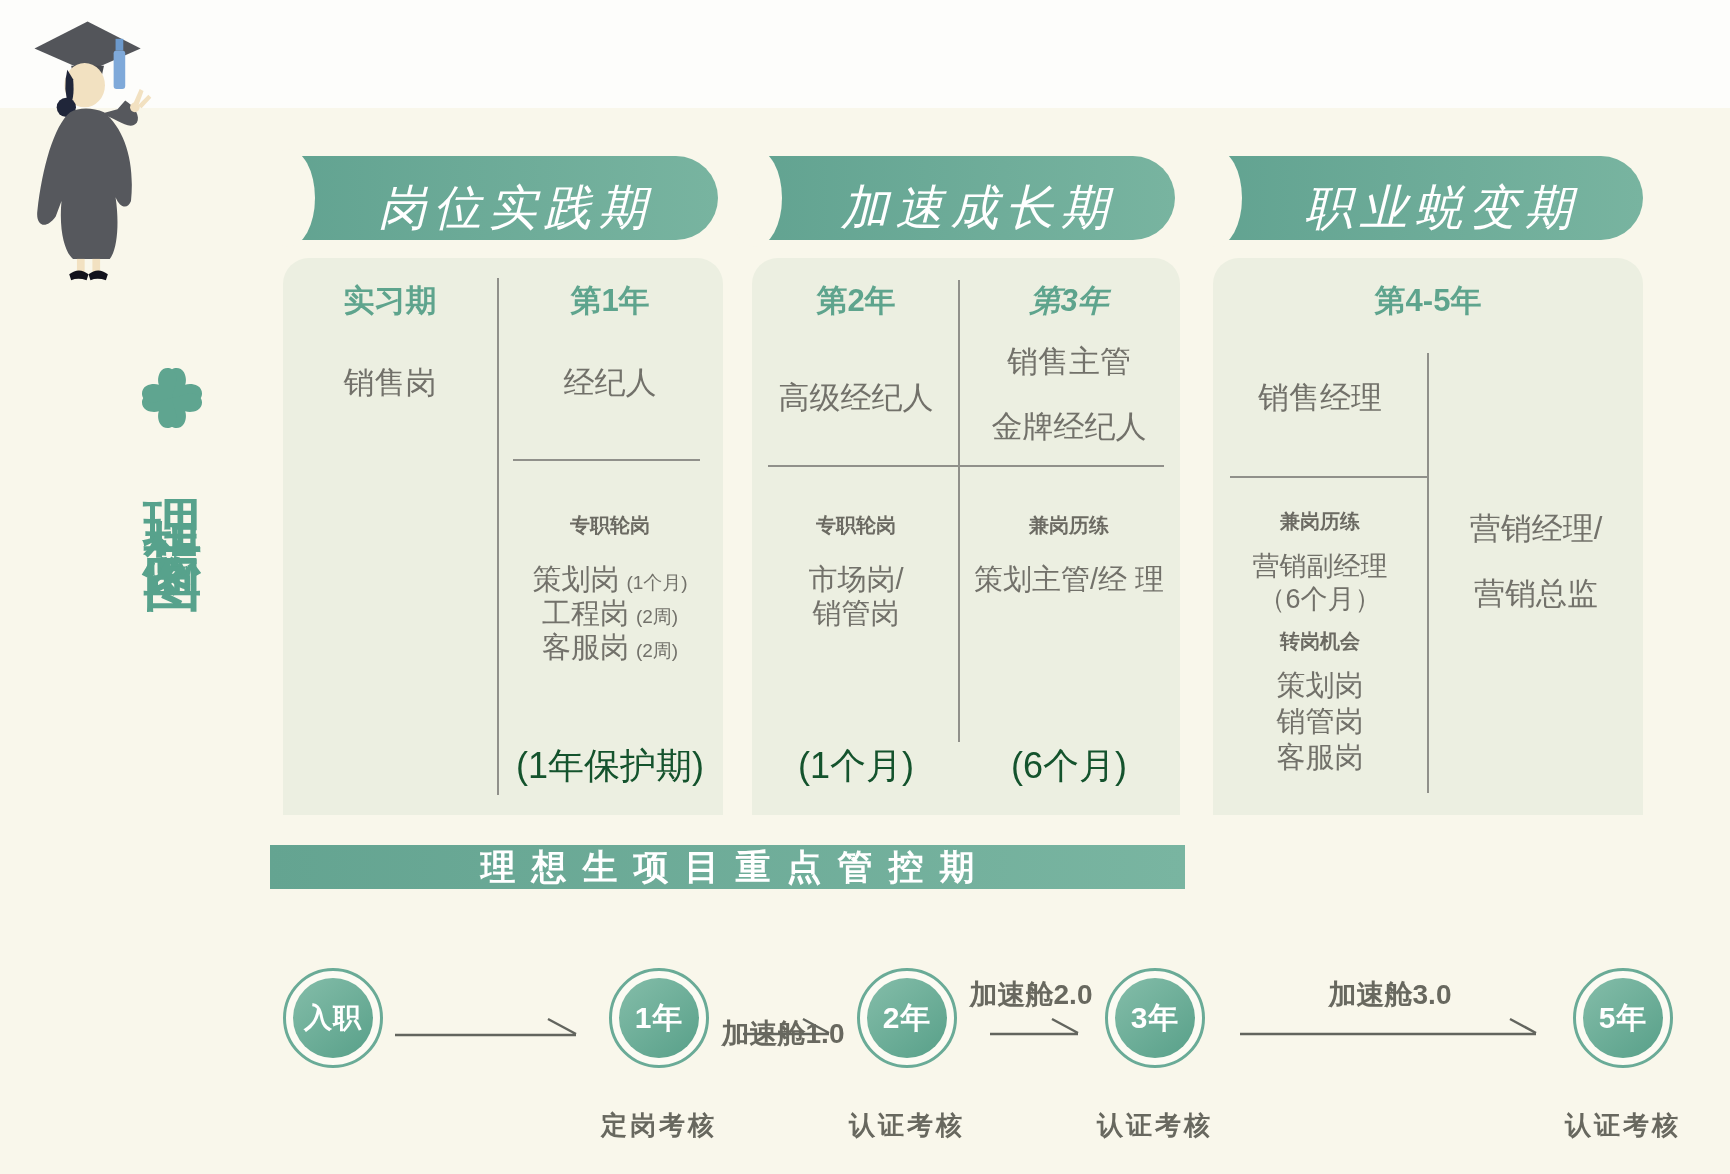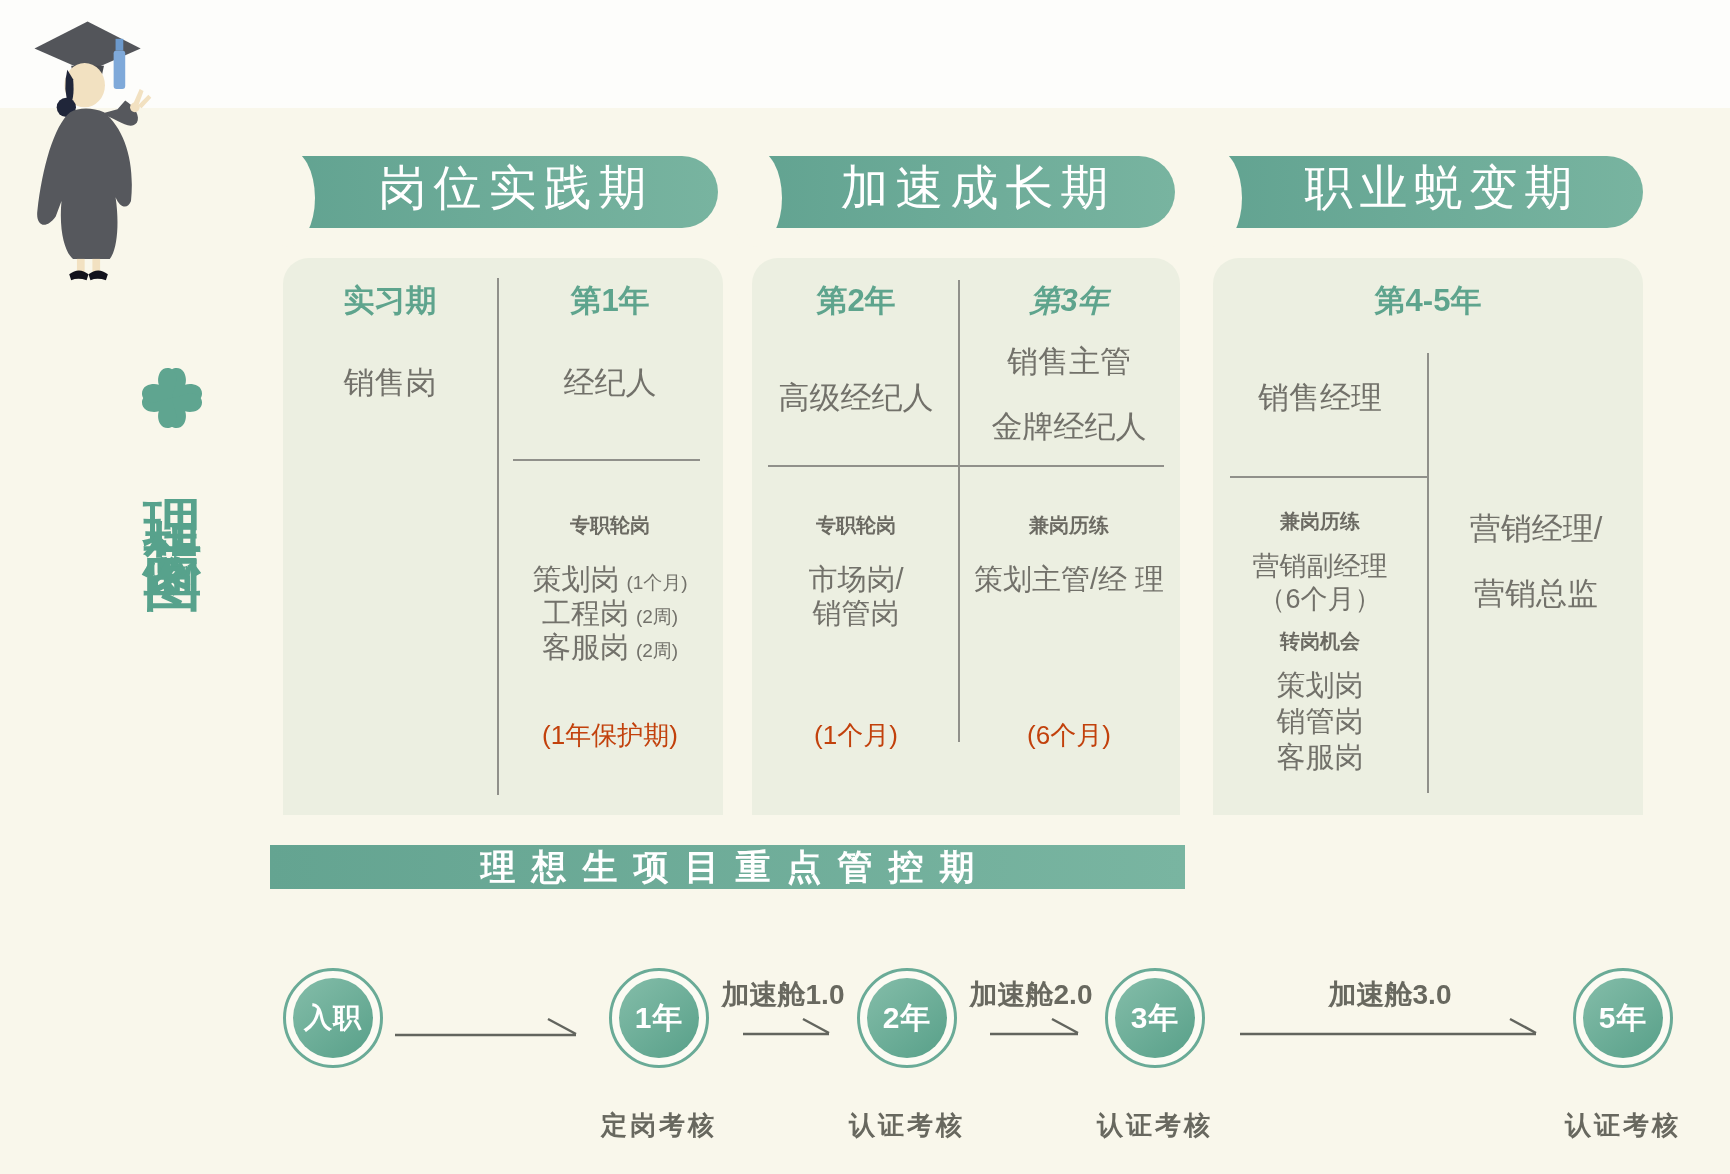--- a/index.html
+++ b/index.html
@@ -15,45 +15,45 @@
   
   .v-title{
     left:138px;top:452px;width:70px;
     writing-mode:vertical-rl;text-orientation:upright;
     font-size:58px;font-weight:bold;color:#57a28c;letter-spacing:20px;
     line-height:70px;
   }
 
   
   .banner{
-    top:156px;height:72px;
+    top:156px;height:84px;
     background:linear-gradient(90deg,#62a391,#78b4a0);
     border-radius:4px 44px 44px 4px;
-    display:flex;align-items:flex-start;justify-content:center;
+    display:flex;align-items:flex-end;justify-content:center;font-style:italic;
   }
   .banner::before{
     content:"";position:absolute;left:-27px;top:-7px;width:54px;height:98px;
     background:#f9f7eb;border-radius:50%;
   }
   .banner-label{
     font-family:"DejaVu Serif","Liberation Serif",serif;
     font-size:48px;color:#ffffff;letter-spacing:7px;padding-left:26px;
   }
 
   
   .panel{top:258px;height:557px;background:#ecefe1;border-radius:26px 26px 0 0;}
 
   .col-header{top:280px;font-size:31px;font-weight:bold;color:#5ea48d;}
   .role{font-size:31px;color:#72716a;}
   .divider-h{height:2px;background:#90908a;}
   .divider-v{width:2px;background:#90908a;}
   .block-title{font-size:20px;font-weight:bold;color:#6b6a62;}
   .item-row{font-size:29px;color:#72716a;}
   .item-suffix{font-size:19px;color:#72716a;margin-left:7px;}
-  .note{font-size:26px;color:#c2410c;}
+  .note{font-size:36px;color:#14532d;margin-top:24px;}
   .small-line{font-size:27px;color:#72716a;}
 
   
   .phase-bar{
     top:845px;height:44px;
     background:linear-gradient(90deg,#64a491,#79b5a1);
     display:flex;align-items:center;justify-content:center;
   }
   .phase-bar-label{
     font-size:35px;font-weight:bold;color:#ffffff;letter-spacing:16px;
@@ -205,21 +205,21 @@
   <div class="abs t-node" style="left:857px;">
     <div class="t-node-inner">2年</div>
   </div>
   <div class="abs t-node" style="left:1105px;">
     <div class="t-node-inner">3年</div>
   </div>
   <div class="abs t-node" style="left:1573px;">
     <div class="t-node-inner">5年</div>
   </div>
 
-  <div class="abs cx t-arrow-label" style="left:783px;">加速舱1.0</div>
+  <div class="abs cx t-arrow-label" style="left:783px;margin-top:39px;">加速舱1.0</div>
   <div class="abs cx t-arrow-label" style="left:1031px;">加速舱2.0</div>
   <div class="abs cx t-arrow-label" style="left:1390px;">加速舱3.0</div>
 
   <div class="abs cx t-sub-label" style="left:659px;">定岗考核</div>
   <div class="abs cx t-sub-label" style="left:907px;">认证考核</div>
   <div class="abs cx t-sub-label" style="left:1155px;">认证考核</div>
   <div class="abs cx t-sub-label" style="left:1623px;">认证考核</div>
 </div>
 
 </body></html>

